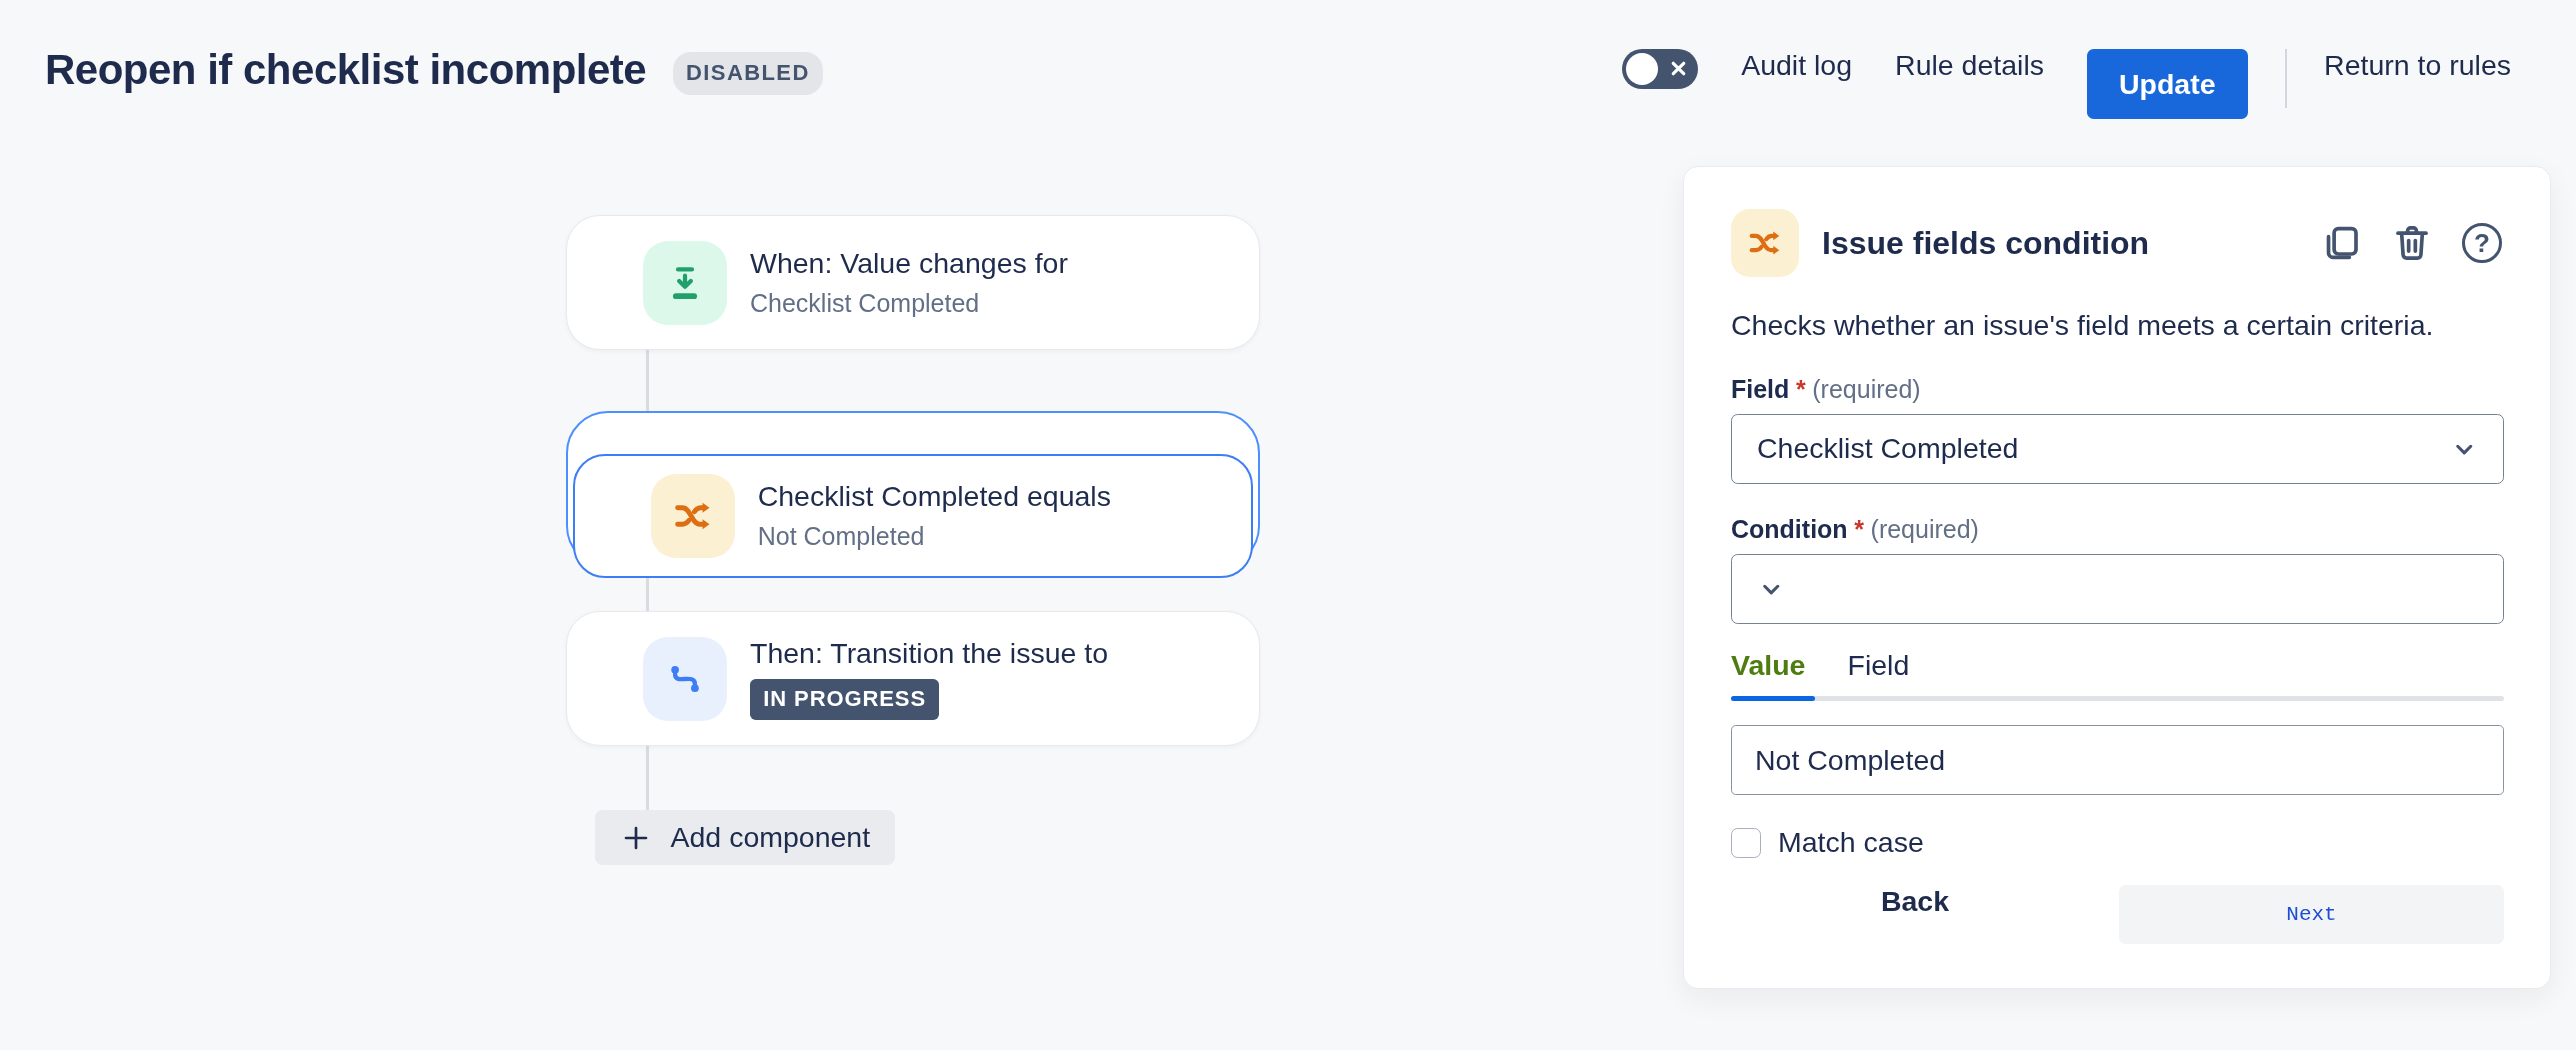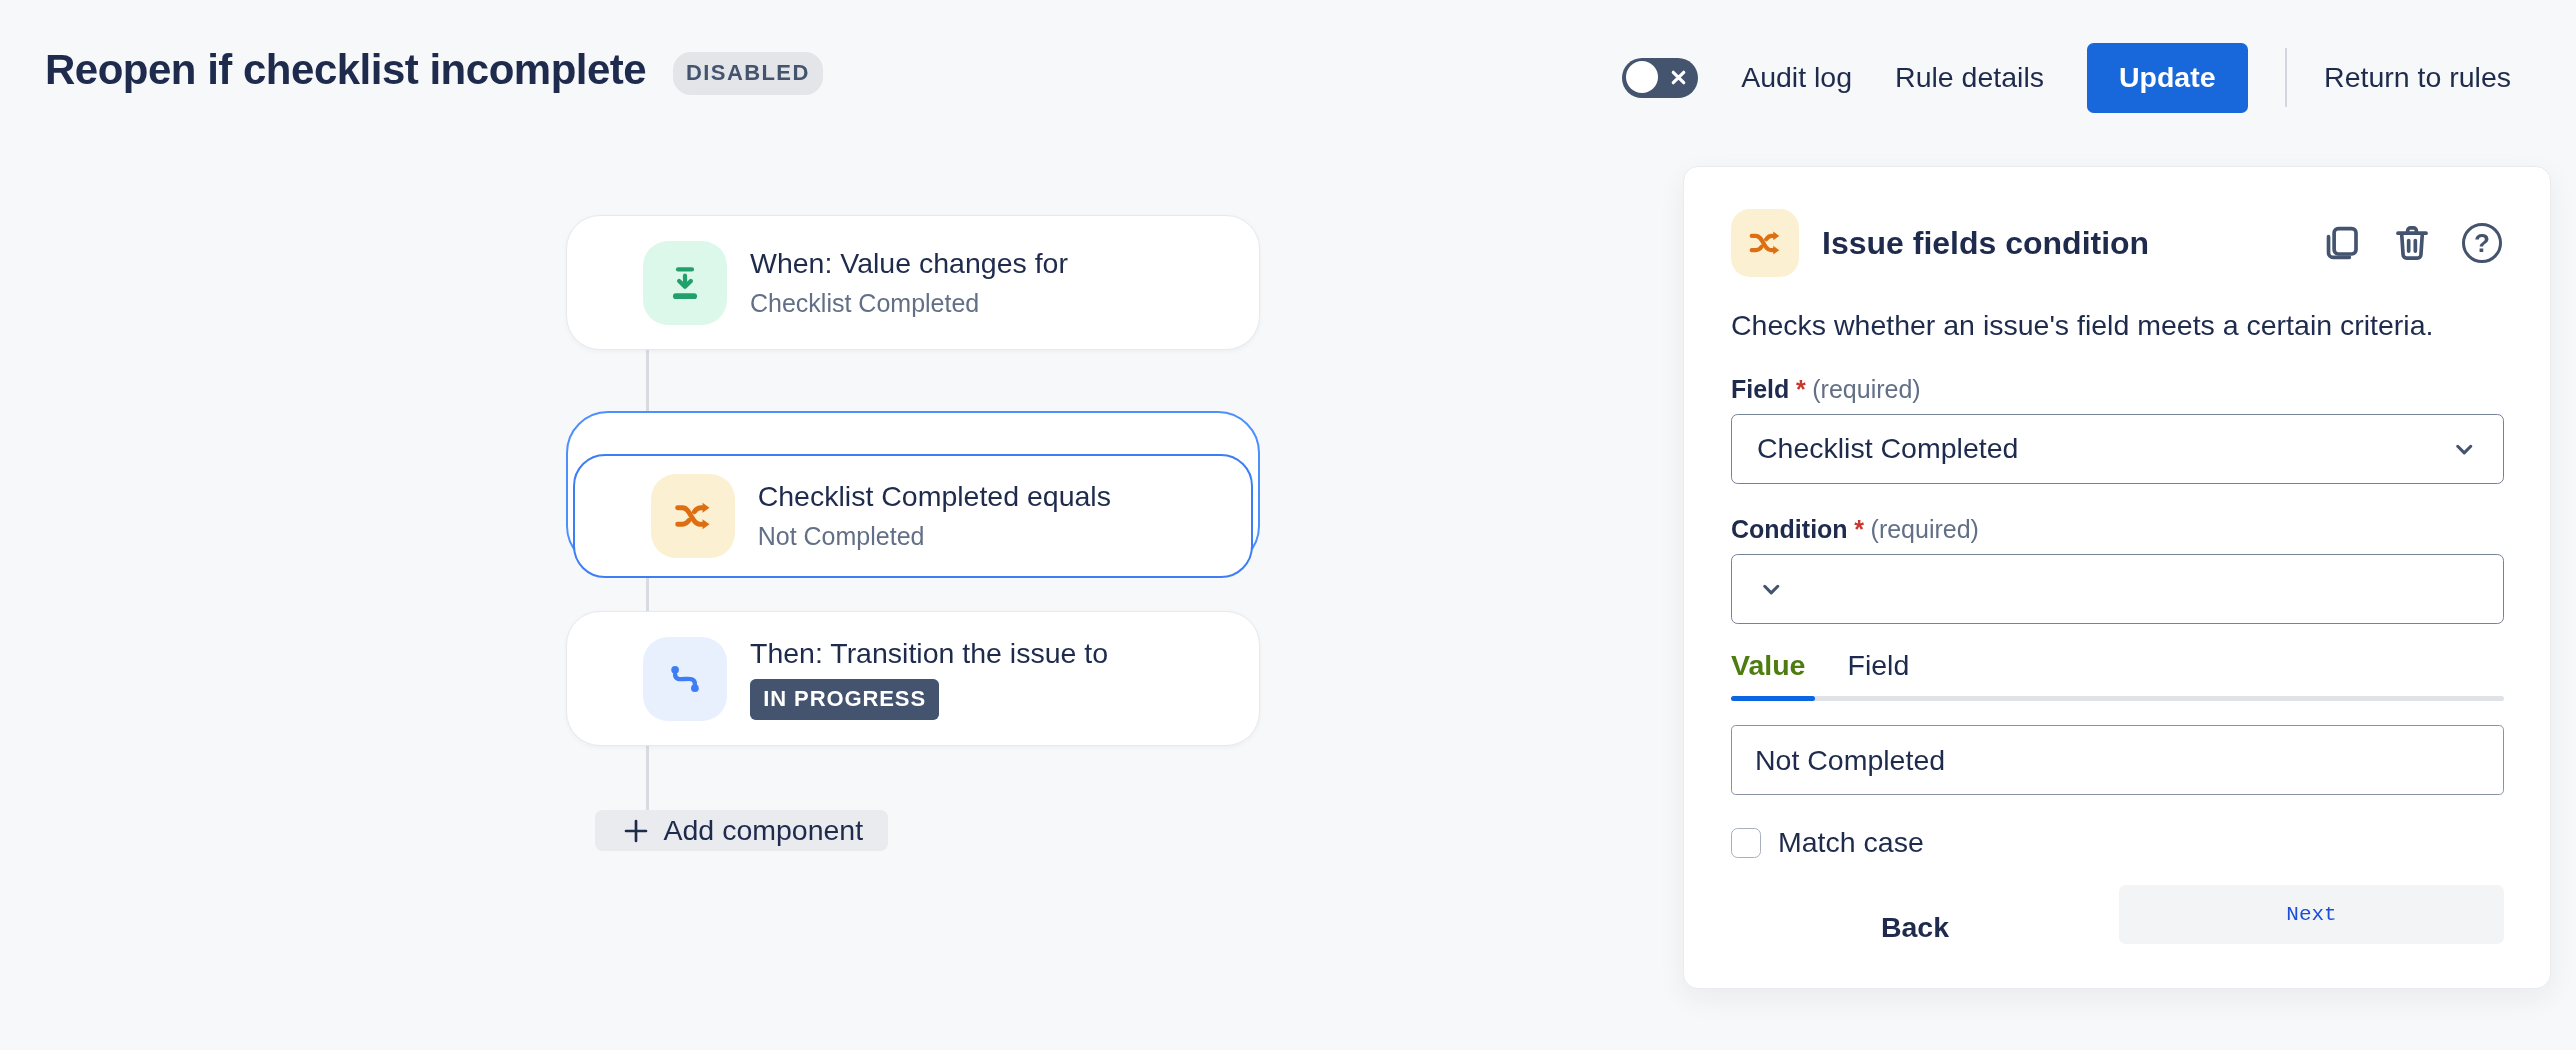--- a/index.html
+++ b/index.html
@@ -13,21 +13,21 @@
   .app { position:relative; width:2576px; height:1051px; }
 
   
   .page-header { position:absolute; left:45px; top:46px; display:flex; align-items:center; gap:26.6px; }
   .page-title { font-size:42px; font-weight:700; letter-spacing:-0.5px; color:#1E2B4D; }
   .status-badge {
     background:#E3E5E9; color:#44546F; font-size:22px; font-weight:700;
     letter-spacing:1.4px; padding:8.5px 13.3px; border-radius:18px; margin-top:5.7px;
   }
 
-  .toolbar { position:absolute; top:49px; right:65px; display:flex; align-items:center; gap:43px; height:57px; }
+  .toolbar { position:absolute; top:49px; right:65px; display:flex; gap:43px; height:57px; }
   .toggle {
     width:76px; height:40px; border-radius:20px; background:#44546F;
     position:relative; cursor:pointer; flex:0 0 auto;
   }
   .toggle .knob { position:absolute; left:3.8px; top:3.8px; width:32px; height:32px; border-radius:50%; background:#FFFFFF; }
   .toggle .x-glyph { position:absolute; right:10.4px; top:10.4px; width:19px; height:19px; }
   .toolbar-link { font-size:28.5px; font-weight:500; color:#1E2B4D; cursor:pointer; white-space:nowrap; }
   .btn-primary {
     background:#1868DB; color:#FFFFFF; font-size:28.5px; font-weight:600;
     border:none; border-radius:6.6px; height:70px; padding:0 32px; cursor:pointer;
@@ -62,23 +62,23 @@
   .tile-blue   { background:#E8F0FE; }
   .node-text { display:flex; flex-direction:column; gap:8.5px; }
   .node-title { font-size:28.5px; font-weight:500; color:#1E2B4D; }
   .node-sub { font-size:25px; color:#626F86; }
   .lozenge {
     display:inline-block; background:#44546F; color:#FFFFFF; font-size:22px; font-weight:700;
     letter-spacing:0.9px; padding:7.6px 13.3px; border-radius:5.7px; width:max-content;
   }
 
   .add-component {
-    position:absolute; left:28.5px; top:595px; height:41px;
+    position:absolute; left:28.5px; top:595px; height:55px;
     background:#E9EBEF; border:none; border-radius:7.6px;
-    display:flex; align-items:center; gap:12px; padding:0 25px;
+    display:flex; align-items:center; gap:19px; padding:0 25px;
     font-size:28.5px; font-weight:500; color:#1E2B4D; cursor:pointer;
     font-family:"Liberation Sans", sans-serif;
   }
 
   
   .panel {
     position:absolute; left:1683px; top:166px; width:868px; height:823px;
     background:#FFFFFF; border:1.9px solid #E9EBEF; border-radius:15px;
     box-shadow:0 9.5px 28.5px rgba(9,30,66,0.06);
     padding:42px 46px 44px 47px; display:flex; flex-direction:column;
@@ -116,21 +116,21 @@
   .text-input {
     margin-top:24px; height:70px; border:1.9px solid #8893A4; border-radius:4.7px;
     font-size:28.5px; color:#1E2B4D; padding:0 23px; width:100%;
     font-family:"Liberation Sans", sans-serif; background:#FFFFFF;
   }
 
   .checkbox-row { margin-top:31px; display:flex; align-items:center; gap:17px; cursor:pointer; }
   .checkbox { width:30px; height:30px; border:1.9px solid #A8B0BC; border-radius:6.6px; background:#FFFFFF; }
   .checkbox-label { font-size:28.5px; color:#1E2B4D; }
 
-  .panel-footer { margin-top:auto; display:flex; align-items:flex-end;gap:20px; }
+  .panel-footer { margin-top:auto; display:flex; align-items:flex-start;gap:20px; }
   .btn-back {
     flex:1; text-align:center; background:none; border:none; cursor:pointer;
     font-size:28.5px; font-weight:600; color:#1E2B4D; font-family:"Liberation Sans", sans-serif;
   }
   .btn-next {
     width:385px; height:59px; background:#F3F4F6; border:none; border-radius:6.6px;
     font-size:21px; font-weight:500; color:#1d4ed8; cursor:not-allowed;
     font-family:Liberation Mono, monospace;
   }
   svg { display:block; }

